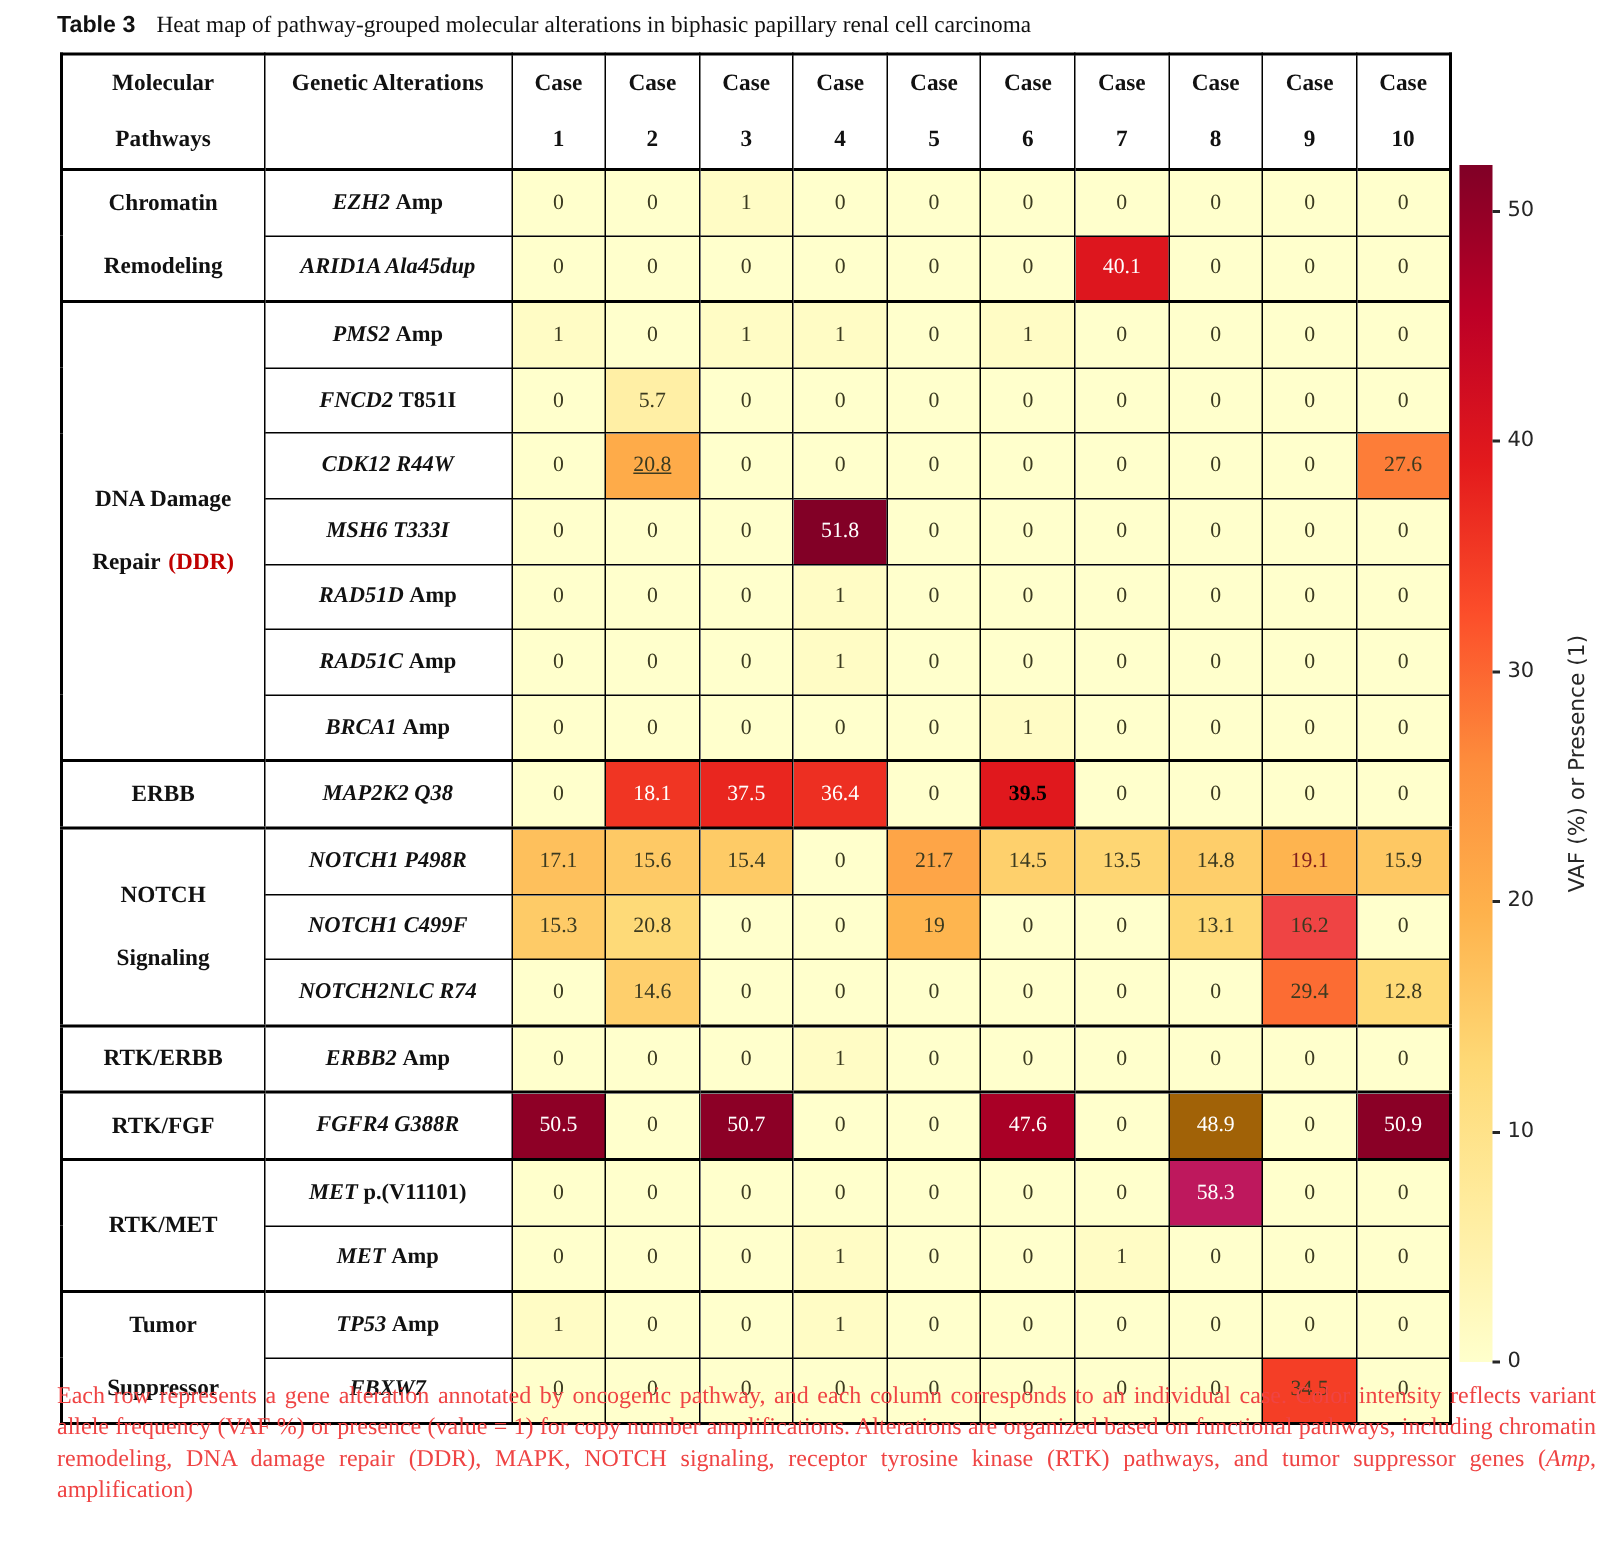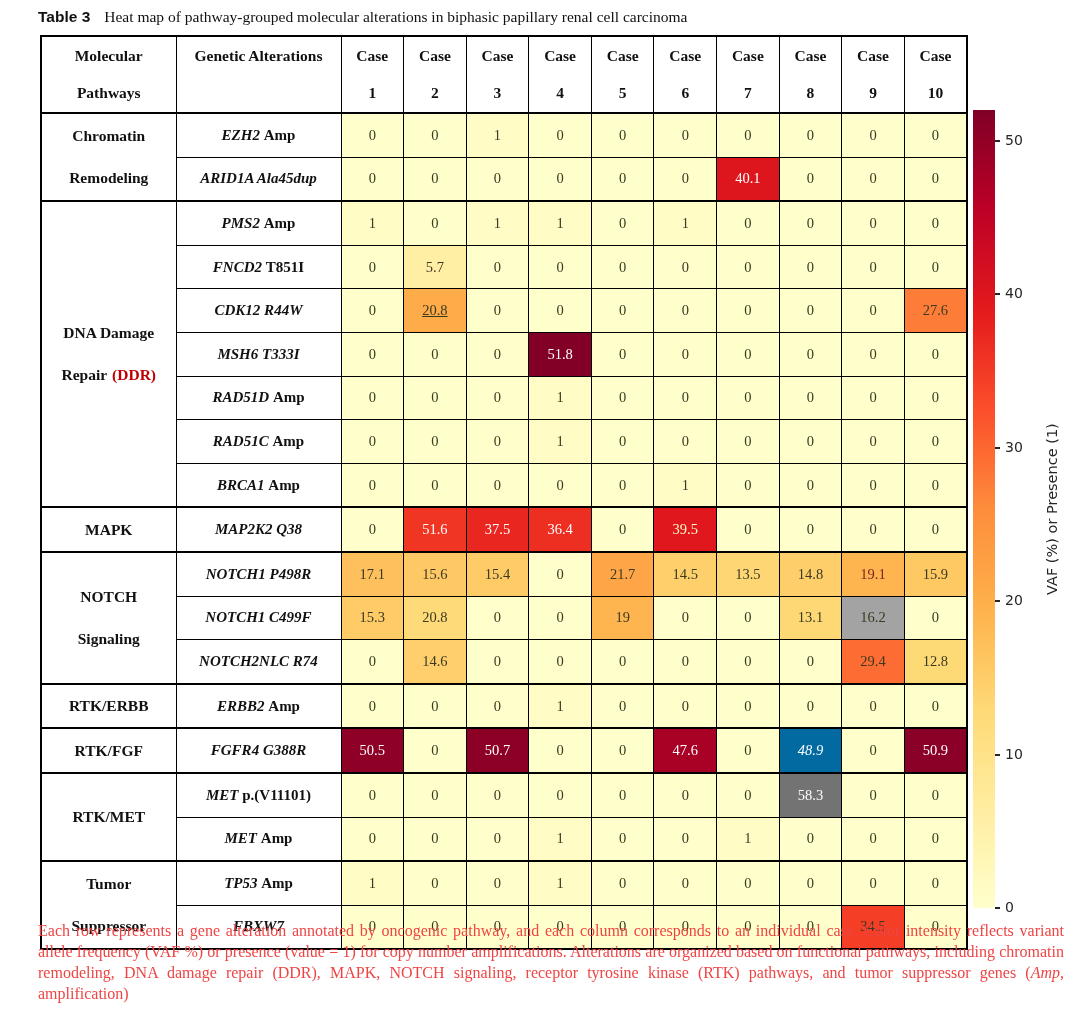--- a/index.html
+++ b/index.html
@@ -249,30 +249,30 @@
           <td class="val-cell" style="background: rgb(255, 255, 204); color: rgb(59, 58, 32);">0</td>
           <td class="val-cell" style="background: rgb(255, 252, 197); color: rgb(59, 58, 32);">1</td>
           <td class="val-cell" style="background: rgb(255, 255, 204); color: rgb(59, 58, 32);">0</td>
           <td class="val-cell" style="background: rgb(255, 255, 204); color: rgb(59, 58, 32);">0</td>
           <td class="val-cell" style="background: rgb(255, 255, 204); color: rgb(59, 58, 32);">0</td>
           <td class="val-cell" style="background: rgb(255, 255, 204); color: rgb(59, 58, 32);">0</td>
         </tr>
         <tr class="group-start">
           <td class="pathway-cell" rowspan="1">
             <div class="pw-line">
-              <span>MAPK</span>
+              <span>ERBB</span>
             </div>
           </td>
           <td class="gene-cell"><span class="gi">MAP2K2 Q38</span></td>
           <td class="val-cell" style="background: rgb(255, 255, 204); color: rgb(59, 58, 32);">0</td>
-          <td class="val-cell" style="background: rgb(240, 53, 35); color: rgb(255, 255, 255);">51.6</td>
+          <td class="val-cell" style="background: rgb(240, 53, 35); color: rgb(255, 255, 255);">18.1</td>
           <td class="val-cell" style="background: rgb(233, 38, 31); color: rgb(255, 255, 255);">37.5</td>
           <td class="val-cell" style="background: rgb(237, 47, 34); color: rgb(255, 255, 255);">36.4</td>
           <td class="val-cell" style="background: rgb(255, 255, 204); color: rgb(59, 58, 32);">0</td>
-          <td class="val-cell" style="background: rgb(224, 24, 29); color: #fef9c3;">39.5</td>
+          <td class="val-cell" style="background: rgb(224, 24, 29); color: #000000; font-weight: bold;">39.5</td>
           <td class="val-cell" style="background: rgb(255, 255, 204); color: rgb(59, 58, 32);">0</td>
           <td class="val-cell" style="background: rgb(255, 255, 204); color: rgb(59, 58, 32);">0</td>
           <td class="val-cell" style="background: rgb(255, 255, 204); color: rgb(59, 58, 32);">0</td>
           <td class="val-cell" style="background: rgb(255, 255, 204); color: rgb(59, 58, 32);">0</td>
         </tr>
         <tr class="group-start">
           <td class="pathway-cell" rowspan="3">
             <div class="pw-line">
               <span>NOTCH</span>
             </div>
@@ -295,21 +295,21 @@
         <tr>
           <td class="gene-cell"><span class="gi">NOTCH1 C499F</span></td>
           <td class="val-cell" style="background: rgb(254, 203, 103); color: rgb(59, 58, 32);">15.3</td>
           <td class="val-cell" style="background: rgb(254, 218, 120); color: rgb(59, 58, 32);">20.8</td>
           <td class="val-cell" style="background: rgb(255, 255, 204); color: rgb(59, 58, 32);">0</td>
           <td class="val-cell" style="background: rgb(255, 255, 204); color: rgb(59, 58, 32);">0</td>
           <td class="val-cell" style="background: rgb(254, 181, 79); color: rgb(59, 58, 32);">19</td>
           <td class="val-cell" style="background: rgb(255, 255, 204); color: rgb(59, 58, 32);">0</td>
           <td class="val-cell" style="background: rgb(255, 255, 204); color: rgb(59, 58, 32);">0</td>
           <td class="val-cell" style="background: rgb(254, 216, 117); color: rgb(59, 58, 32);">13.1</td>
-          <td class="val-cell" style="background: #a3a3a3; color: rgb(59, 58, 32);">16.2</td>
+          <td class="val-cell" style="background: #ef4444; color: rgb(59, 58, 32);">16.2</td>
           <td class="val-cell" style="background: rgb(255, 255, 204); color: rgb(59, 58, 32);">0</td>
         </tr>
         <tr>
           <td class="gene-cell"><span class="gi">NOTCH2NLC R74</span></td>
           <td class="val-cell" style="background: rgb(255, 255, 204); color: rgb(59, 58, 32);">0</td>
           <td class="val-cell" style="background: rgb(254, 207, 108); color: rgb(59, 58, 32);">14.6</td>
           <td class="val-cell" style="background: rgb(255, 255, 204); color: rgb(59, 58, 32);">0</td>
           <td class="val-cell" style="background: rgb(255, 255, 204); color: rgb(59, 58, 32);">0</td>
           <td class="val-cell" style="background: rgb(255, 255, 204); color: rgb(59, 58, 32);">0</td>
           <td class="val-cell" style="background: rgb(255, 255, 204); color: rgb(59, 58, 32);">0</td>
@@ -343,39 +343,39 @@
             </div>
           </td>
           <td class="gene-cell"><span class="gi">FGFR4 G388R</span></td>
           <td class="val-cell" style="background: rgb(142, 0, 38); color: rgb(255, 255, 255);">50.5</td>
           <td class="val-cell" style="background: rgb(255, 255, 204); color: rgb(59, 58, 32);">0</td>
           <td class="val-cell" style="background: rgb(140, 0, 38); color: rgb(255, 255, 255);">50.7</td>
           <td class="val-cell" style="background: rgb(255, 255, 204); color: rgb(59, 58, 32);">0</td>
           <td class="val-cell" style="background: rgb(255, 255, 204); color: rgb(59, 58, 32);">0</td>
           <td class="val-cell" style="background: rgb(169, 0, 38); color: rgb(255, 255, 255);">47.6</td>
           <td class="val-cell" style="background: rgb(255, 255, 204); color: rgb(59, 58, 32);">0</td>
-          <td class="val-cell" style="background: #0369a1; color: rgb(255, 255, 255); font-style: italic;">48.9</td>
+          <td class="val-cell" style="background: #a16207; color: rgb(255, 255, 255);">48.9</td>
           <td class="val-cell" style="background: rgb(255, 255, 204); color: rgb(59, 58, 32);">0</td>
           <td class="val-cell" style="background: rgb(138, 0, 38); color: rgb(255, 255, 255);">50.9</td>
         </tr>
         <tr class="group-start">
           <td class="pathway-cell" rowspan="2">
             <div class="pw-line">
               <span>RTK/MET</span>
             </div>
           </td>
           <td class="gene-cell"><span class="gi">MET</span><span>&nbsp;p.(V11101)</span></td>
           <td class="val-cell" style="background: rgb(255, 255, 204); color: rgb(59, 58, 32);">0</td>
           <td class="val-cell" style="background: rgb(255, 255, 204); color: rgb(59, 58, 32);">0</td>
           <td class="val-cell" style="background: rgb(255, 255, 204); color: rgb(59, 58, 32);">0</td>
           <td class="val-cell" style="background: rgb(255, 255, 204); color: rgb(59, 58, 32);">0</td>
           <td class="val-cell" style="background: rgb(255, 255, 204); color: rgb(59, 58, 32);">0</td>
           <td class="val-cell" style="background: rgb(255, 255, 204); color: rgb(59, 58, 32);">0</td>
           <td class="val-cell" style="background: rgb(255, 255, 204); color: rgb(59, 58, 32);">0</td>
-          <td class="val-cell" style="background: #737373; color: rgb(255, 255, 255);">58.3</td>
+          <td class="val-cell" style="background: #be185d; color: rgb(255, 255, 255);">58.3</td>
           <td class="val-cell" style="background: rgb(255, 255, 204); color: rgb(59, 58, 32);">0</td>
           <td class="val-cell" style="background: rgb(255, 255, 204); color: rgb(59, 58, 32);">0</td>
         </tr>
         <tr>
           <td class="gene-cell"><span class="gi">MET</span><span>&nbsp;Amp</span></td>
           <td class="val-cell" style="background: rgb(255, 255, 204); color: rgb(59, 58, 32);">0</td>
           <td class="val-cell" style="background: rgb(255, 255, 204); color: rgb(59, 58, 32);">0</td>
           <td class="val-cell" style="background: rgb(255, 255, 204); color: rgb(59, 58, 32);">0</td>
           <td class="val-cell" style="background: rgb(255, 252, 197); color: rgb(59, 58, 32);">1</td>
           <td class="val-cell" style="background: rgb(255, 255, 204); color: rgb(59, 58, 32);">0</td>

